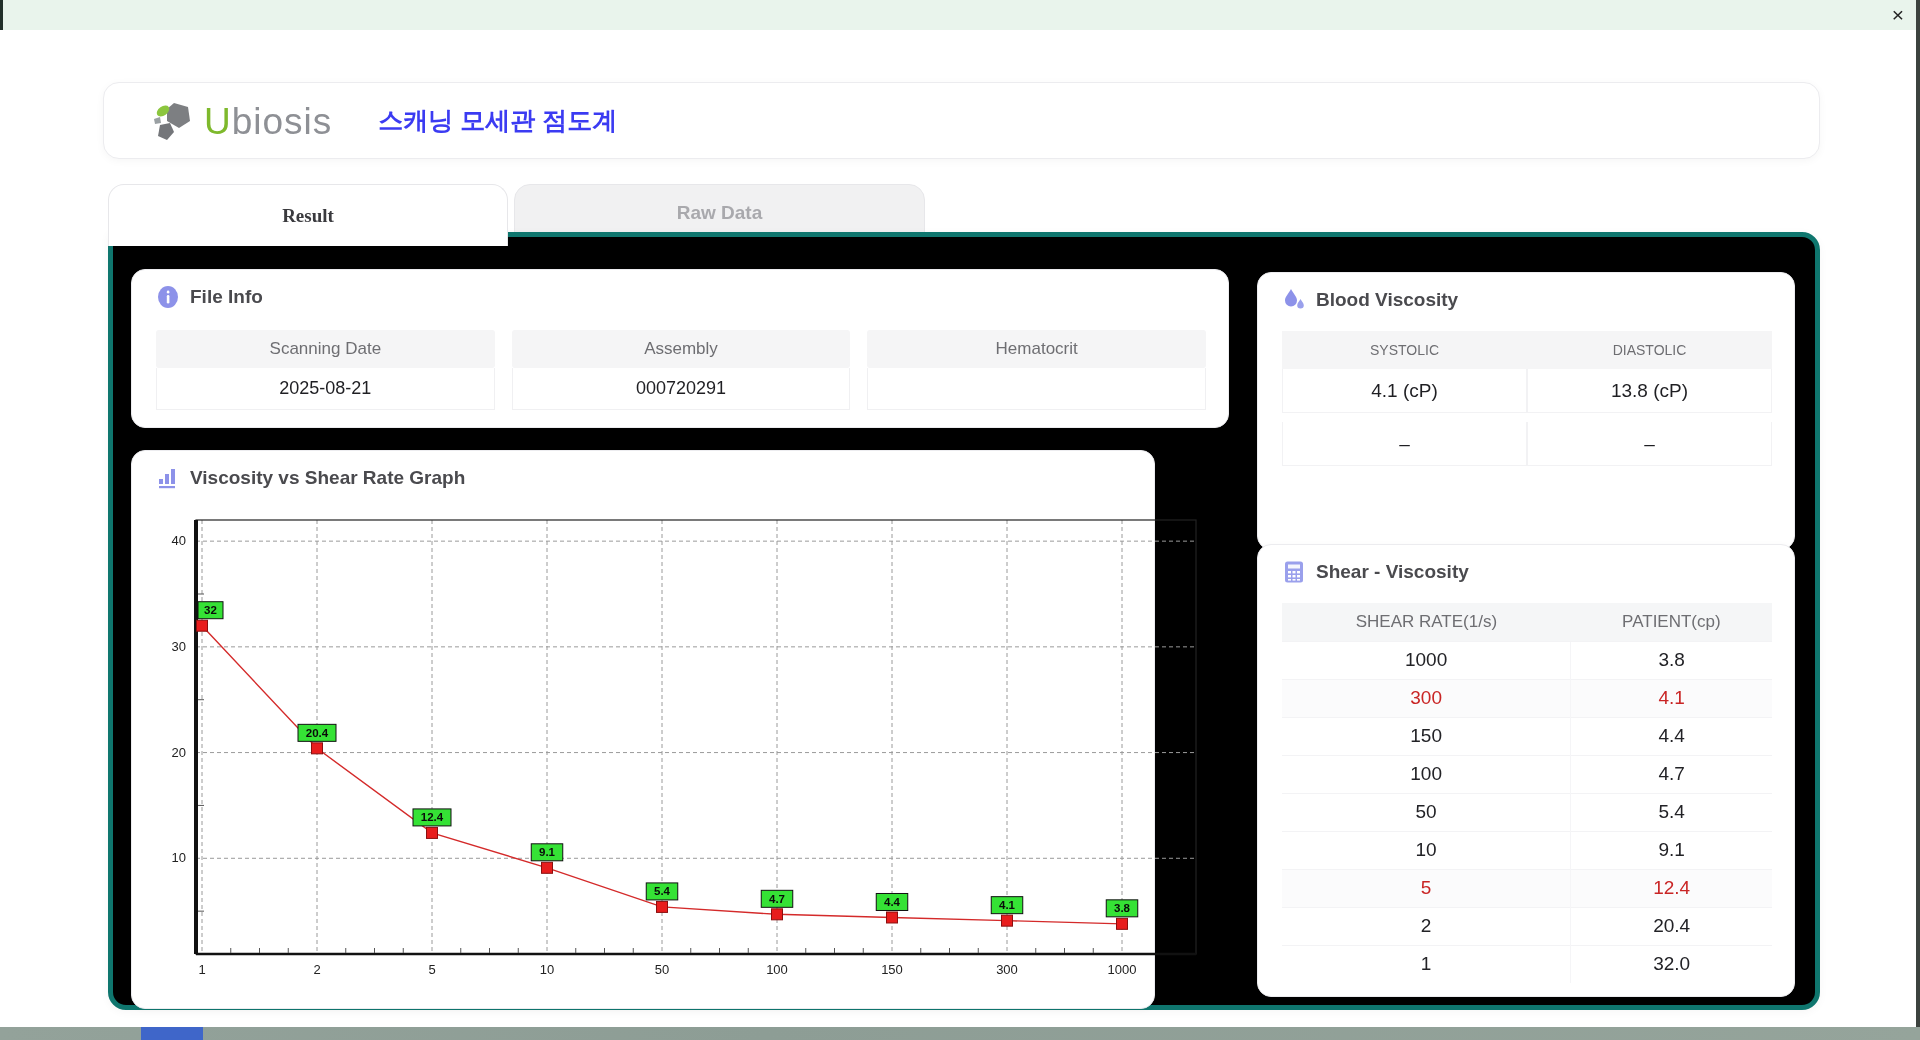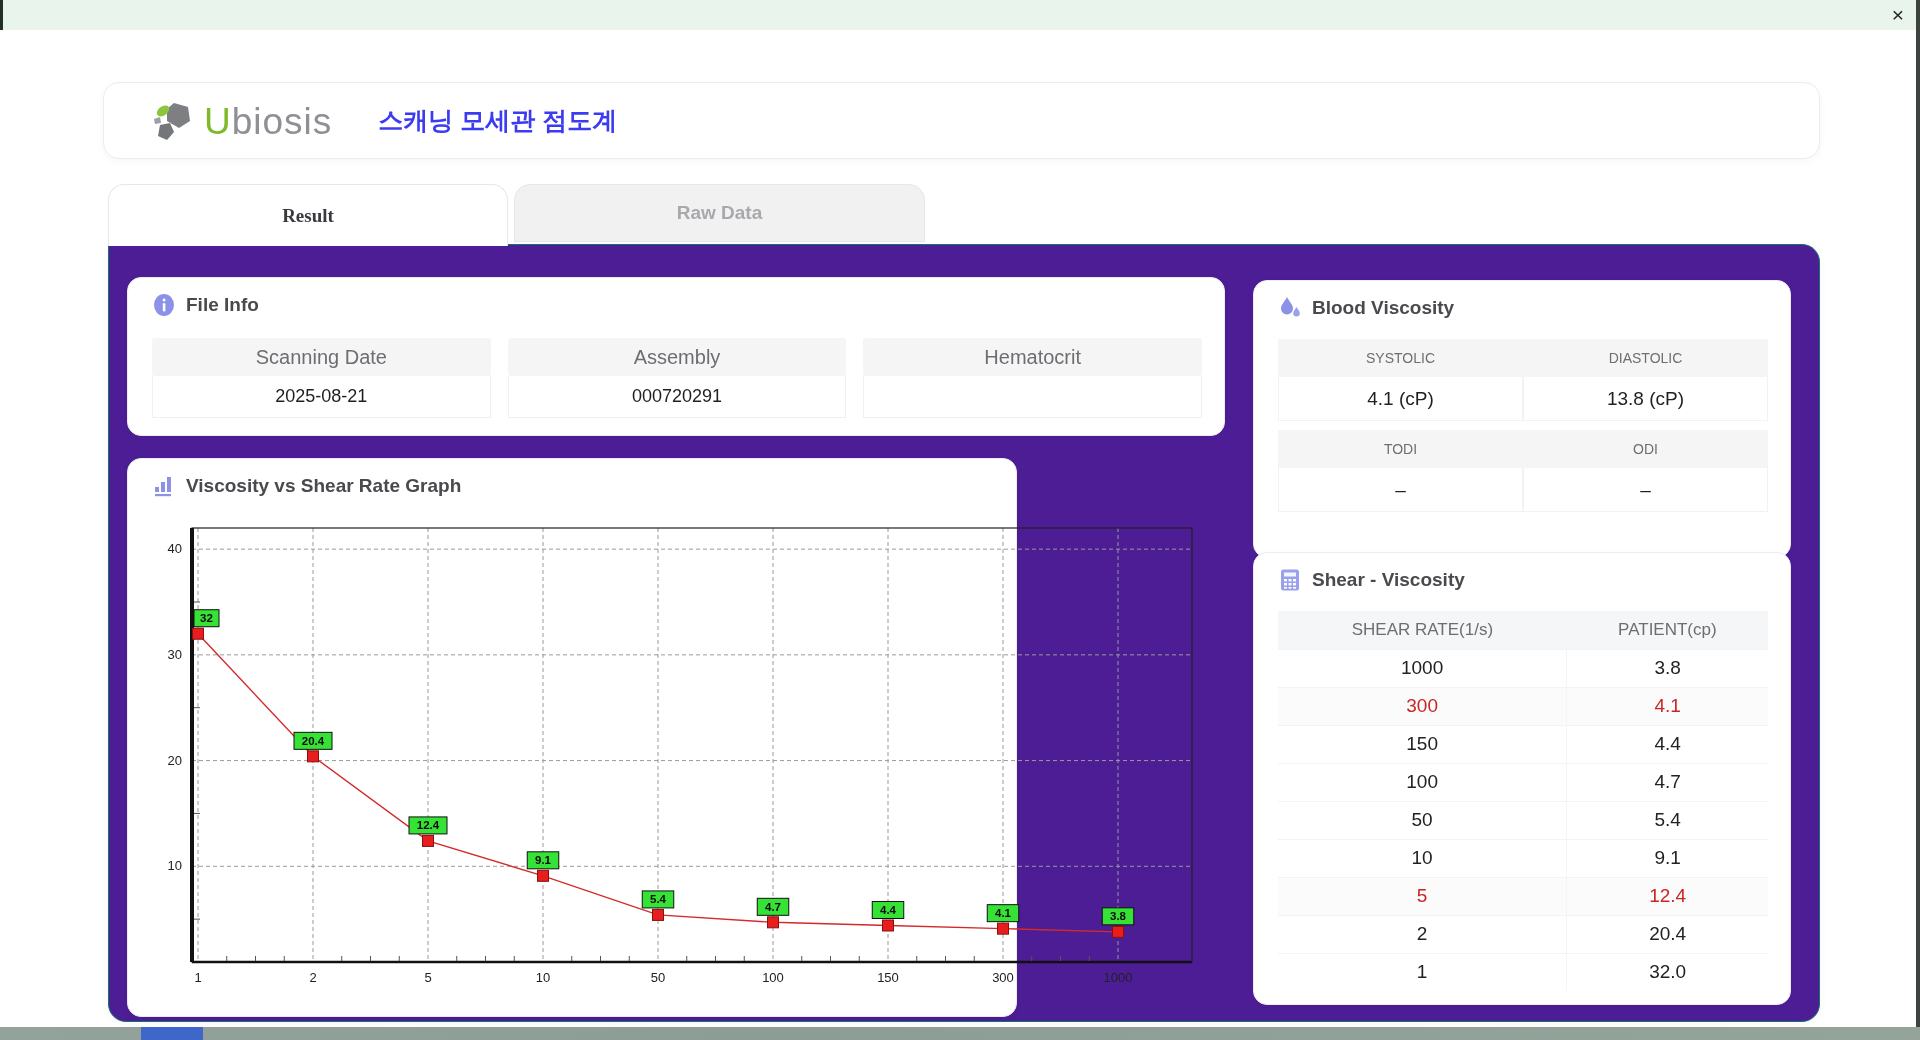--- a/index.html
+++ b/index.html
@@ -31,39 +31,39 @@
 
   
   .tab { position:absolute; top:184px; height:58px; border:1px solid #e7e7ea;
     border-radius:16px 16px 0 0; display:flex; align-items:center; justify-content:center;
     font-size:19px; font-weight:bold; cursor:pointer; }
   .tab.active { left:108px; width:400px; height:62px; background:#ffffff; border-bottom:none;
     color:#3a3a3e; z-index:5;font-family:Liberation Serif, serif; }
   .tab.inactive { left:514px; width:411px; background:#f1f1f2; color:#a9a9ad; }
 
   
-  .main-panel { position:absolute; left:108px; top:244px; width:1712px; height:778px;
-    background:#4c1d95; border:1px solid #0f766e; border-radius:0 18px 18px 18px;
+  .main-panel { position:absolute; left:108px; top:232px; width:1712px; height:778px;
+    background:#000000; border:5px solid #0f766e; border-radius:0 18px 18px 18px;
     box-shadow:0 2px 10px rgba(0,0,0,0.04); }
 
   .card { position:absolute; background:#fff; border:1px solid #ececef; border-radius:14px;
     box-shadow:0 1px 6px rgba(0,0,0,0.03); }
   .card-title { display:flex; align-items:center; gap:10px; padding:15px 0 0 24px; }
   .card-title .t { font-size:19px; font-weight:bold; color:#4a4a4e; }
 
   .file-info-card { left:18px; top:32px; width:1098px; height:159px; }
   .fields { position:absolute; left:24px; top:60px; width:1050px; display:flex; gap:17px; }
   .field { flex:1; }
   .field .flabel { background:#f5f5f6; height:38px; display:flex; align-items:center;
-    justify-content:center; font-size:20px; color:#6e6e72; border-radius:3px; }
+    justify-content:center; font-size:17px; color:#6e6e72; border-radius:3px; }
   .field .fvalue { background:#fff; height:42px; display:flex; align-items:center;
     justify-content:center; font-size:18px; color:#1f1f23;
     border:1px solid #f0f0f2; border-top:none; }
 
-  .graph-card { left:18px; top:213px; width:890px; height:559px; }
+  .graph-card { left:18px; top:213px; width:1024px; height:559px; }
   .chart-wrap { position:absolute; left:24px; top:55px; width:1050px; height:490px; }
 
   .blood-card { left:1144px; top:35px; width:538px; height:278px; }
   .bv-grid { position:absolute; left:24px; top:58px; width:490px; }
   .bv-row { display:flex; }
   .bv-cell { flex:1; display:flex; align-items:center; justify-content:center; }
   .bv-head { background:#f5f5f6; height:38px; font-size:14px; color:#6e6e72; }
   .bv-val { background:#fff; height:44px; font-size:19px; color:#1f1f23;
     border:1px solid #f2f2f4; border-top:none; }
   .bv-gap { height:9px; }
@@ -247,24 +247,20 @@
         <div class="bv-row">
           <div class="bv-cell bv-head">SYSTOLIC</div>
           <div class="bv-cell bv-head">DIASTOLIC</div>
         </div>
         <div class="bv-row">
           <div class="bv-cell bv-val">4.1 (cP)</div>
           <div class="bv-cell bv-val">13.8 (cP)</div>
         </div>
         <div class="bv-gap"></div>
         <div class="bv-row">
-          <div class="bv-cell bv-head">TODI</div>
-          <div class="bv-cell bv-head">ODI</div>
-        </div>
-        <div class="bv-row">
           <div class="bv-cell bv-val">–</div>
           <div class="bv-cell bv-val">–</div>
         </div>
       </div>
   </section>
 
   <section class="card shear-card">
     <div class="card-title">
       <svg class="icon-badge" viewBox="0 0 24 24">
         <rect x="3" y="1.5" width="18" height="21" rx="2.5" fill="#9aa0ec"></rect>

